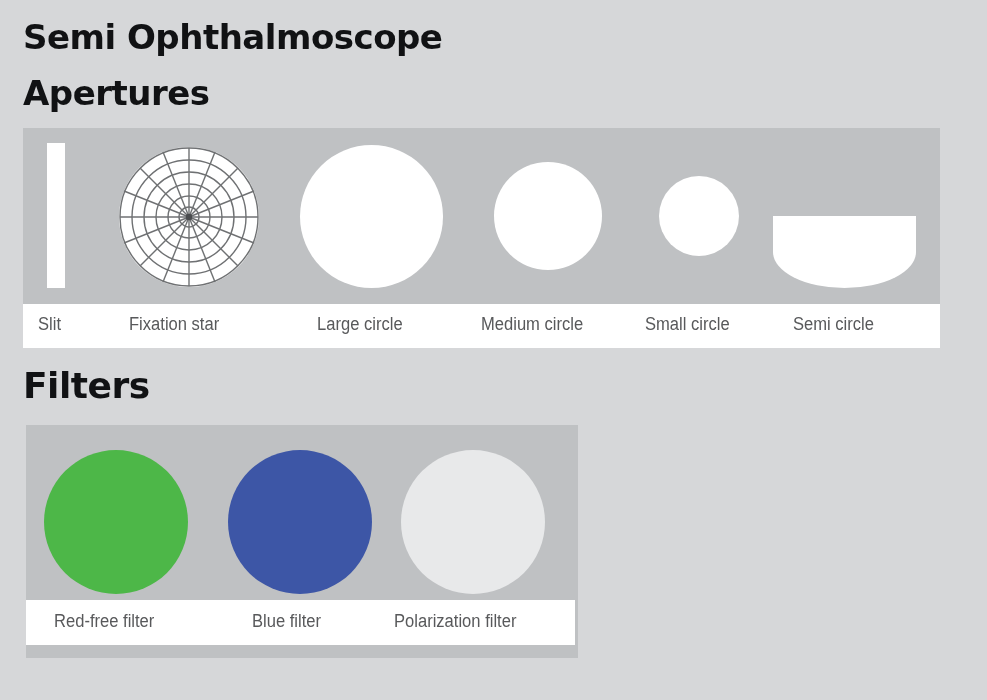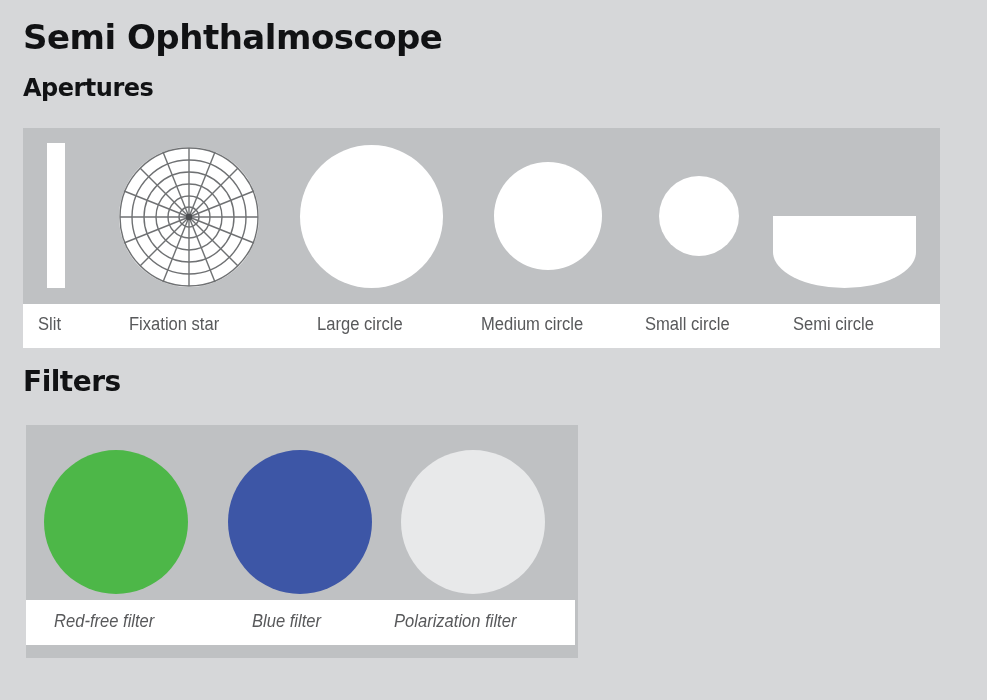--- a/index.html
+++ b/index.html
@@ -19,22 +19,22 @@
   .heading {
     position: absolute;
     font-family: "DejaVu Sans", sans-serif;
     font-weight: bold;
     color: #111214;
     letter-spacing: -0.5px;
     line-height: 1.0;
     white-space: nowrap;
   }
   #title-line1 { left: 23px; top: 20px;  font-size: 34px; }
-  #title-line2 { left: 23px; top: 76px;  font-size: 24px; }
-  #filters-heading { left: 23px; top: 368px; font-size: 28px; }
+  #title-line2 { left: 23px; top: 76px;  font-size: 34px; }
+  #filters-heading { left: 23px; top: 368px; font-size: 36px; }
 
   
   .panel {
     position: absolute;
     background: #bfc1c3;
   }
   .panel-strip {
     position: absolute;
     background: #ffffff;
   }
@@ -170,21 +170,20 @@
   #disc-red-free    { left: 18px; }
   #disc-blue        { left: 202px; }
   #disc-polarization{ left: 375px; }
 
   #filters-labels {
     position: absolute;
     left: 26px;
     top: 600px;
     width: 549px;
     height: 45px;
-    font-style: italic;
   }
   .filter-label {
     position: absolute;
     top: 11px;
     font-family: "Liberation Sans", sans-serif;
     font-size: 18px;
     color: #58595b;
     white-space: nowrap;
     transform: scaleX(0.92);
     transform-origin: left center;

